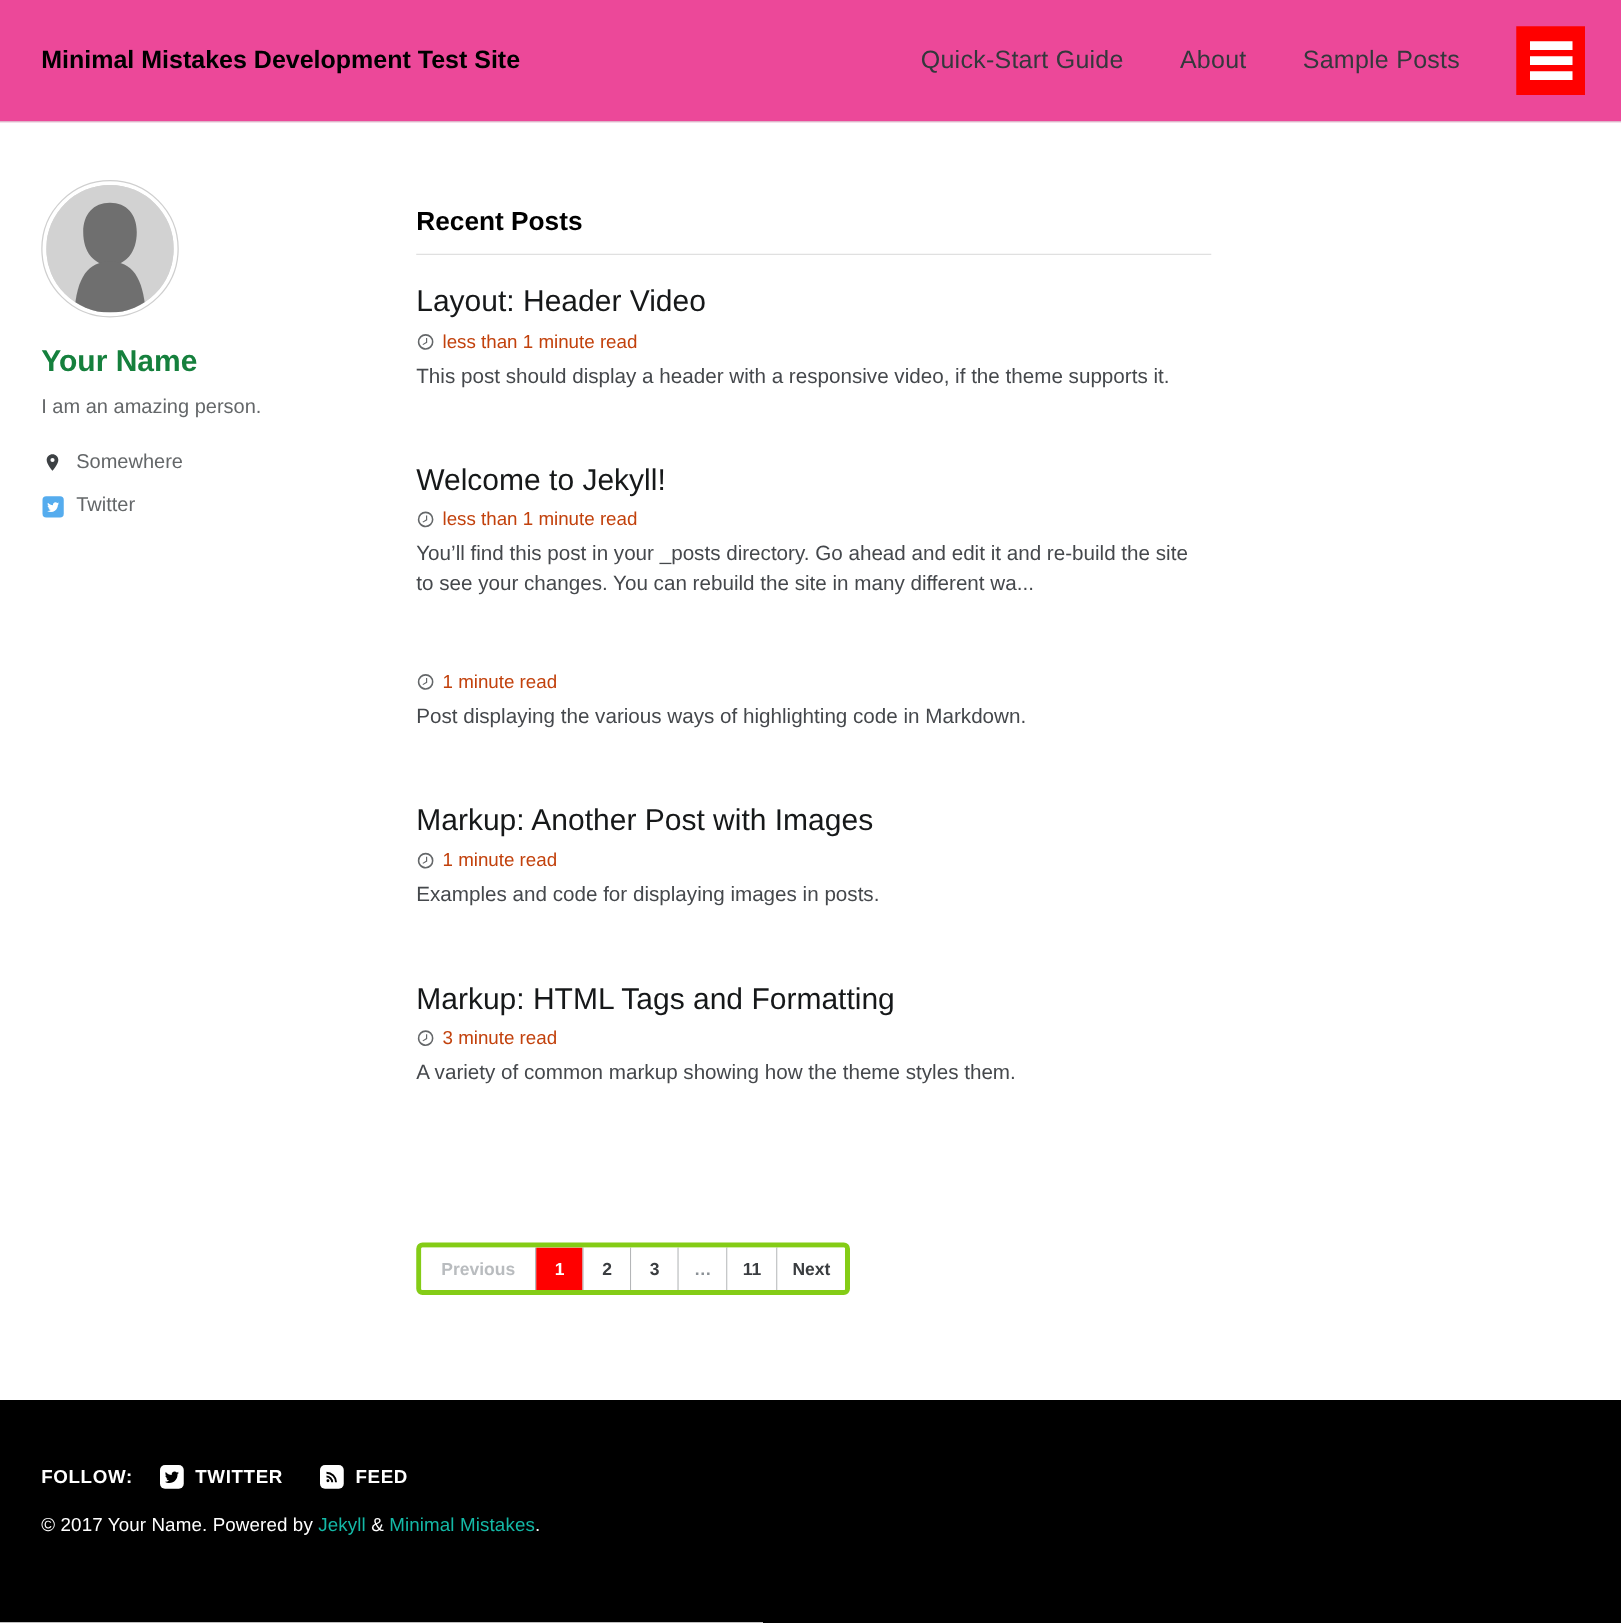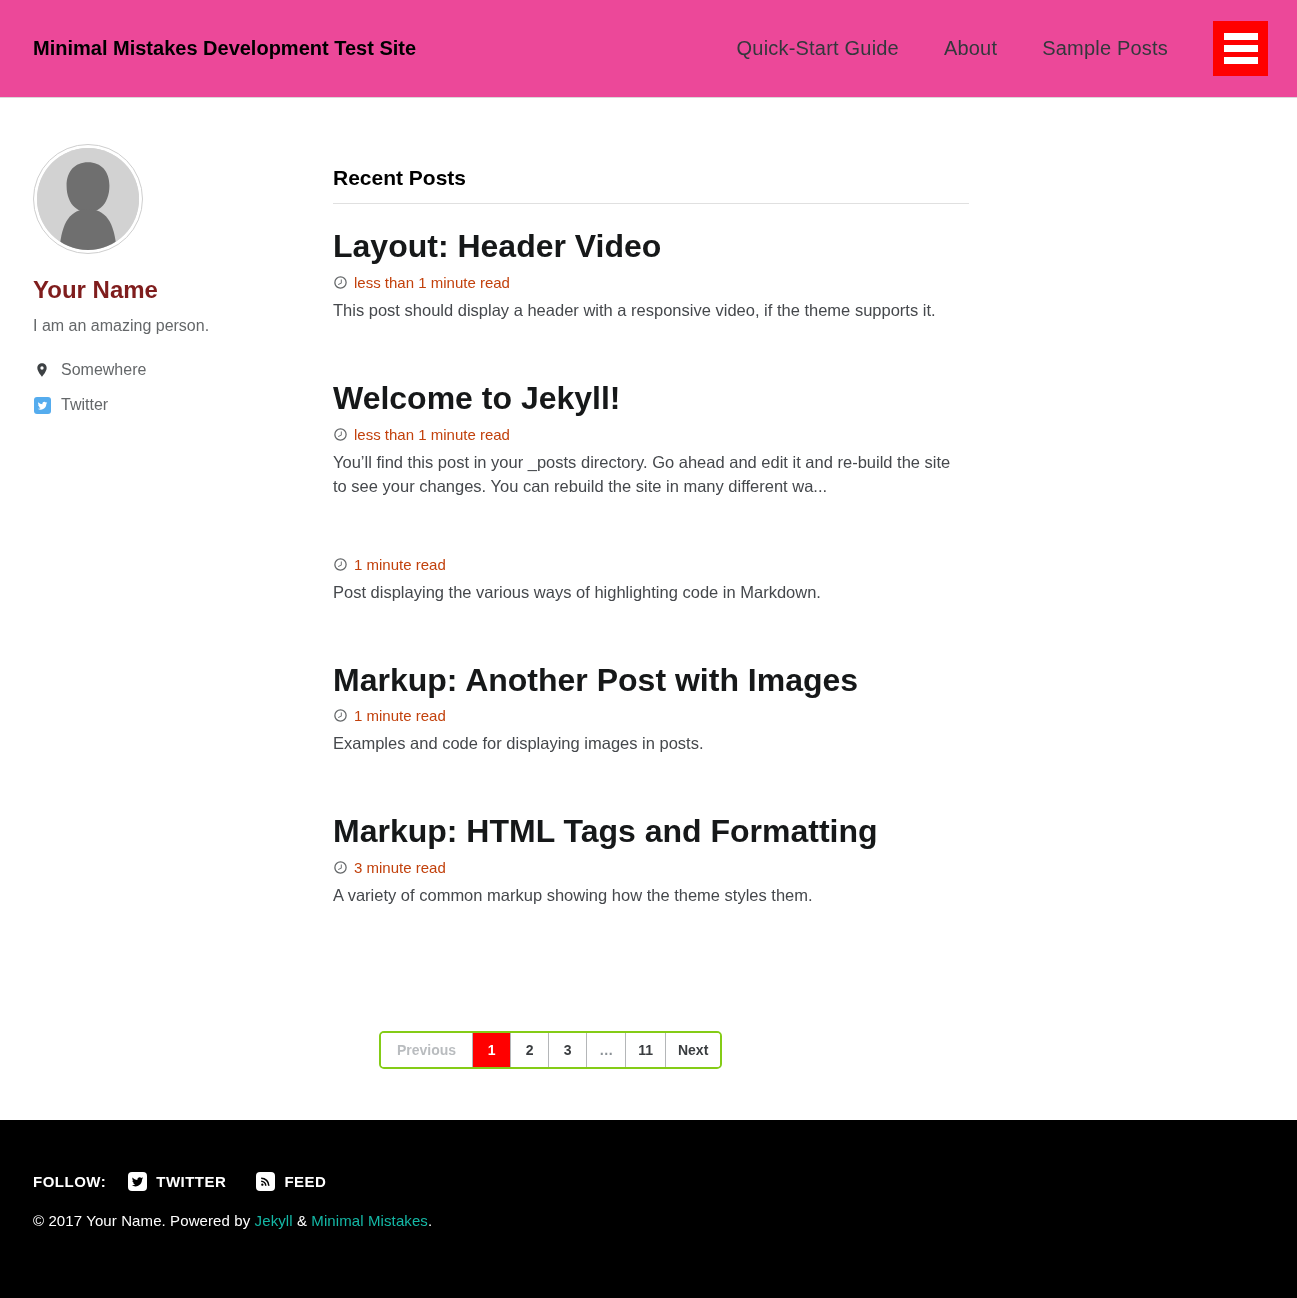--- a/index.html
+++ b/index.html
@@ -40,46 +40,46 @@
   
   .sidebar { position: absolute; left: 33px; top: 46px; width: 270px; }
   .avatar-ring {
     width: 110px; height: 110px; border-radius: 50%;
     border: 1px solid #cfcfcf; padding: 3px; background: #fff;
   }
   .avatar {
     width: 102px; height: 102px; border-radius: 50%; overflow: hidden;
     background: #d2d2d2; display: block;
   }
-  .author-name { font-size: 24px; font-weight: 700; color: #7f1d1d; margin-top: 22px; }
+  .author-name { font-size: 24px; font-weight: 700; color: #15803d; margin-top: 22px; }
   .author-bio { font-size: 16px; color: #646769; margin-top: 13px; }
   .author-links { margin-top: 26px; list-style: none; }
   .author-links li { display: flex; align-items: center; margin-bottom: 17px; font-size: 16px; color: #646769; }
   .author-links .li-icon { width: 18px; display: inline-flex; justify-content: center; margin-right: 10px; flex: 0 0 auto; }
   .author-links a { color: #646769; text-decoration: none; cursor: pointer; }
   .tw-badge {
     width: 17px; height: 17px; border-radius: 3px; background: #55acee;
     display: inline-flex; align-items: center; justify-content: center;
   }
 
   
   .main { margin-left: 333px; width: 636px; padding-top: 68px; }
   .archive-heading {
     font-size: 21px; font-weight: 700; color: #000;
     padding-bottom: 13px; border-bottom: 1px solid #e0e0e0;
   }
   .post { margin-top: 24px; margin-bottom: 58px; }
-  .post-title { font-size: 32px; font-weight: 700; line-height: 1.15; }
+  .post-title { font-size: 24px; font-weight: 400; line-height: 1.15; }
   .post-title a { color: #161819; text-decoration: none; cursor: pointer; }
   .post-meta { margin-top: 9px; font-size: 15px; color: #c2410c; display: flex; align-items: center; }
   .post-meta svg { margin-right: 6px; flex: 0 0 auto; }
   .post-excerpt { margin-top: 7px; font-size: 16.5px; color: #45484c; line-height: 24px; max-width: 625px; }
 
   
-  .pagination { margin-top: 66px; display: inline-flex; border: 2px solid #84cc16; border-radius: 5px; overflow: hidden; list-style: none; margin-left: 46px; }
+  .pagination { margin-top: 66px; display: inline-flex; border: 4px solid #84cc16; border-radius: 5px; overflow: hidden; list-style: none; }
   .pagination li { border-left: 1px solid #b4b6b8; }
   .pagination li:first-child { border-left: none; }
   .page-item {
     display: flex; align-items: center; justify-content: center;
     height: 34px; min-width: 37px; padding: 0 12px;
     font-size: 14px; font-weight: 700; color: #3a3d40;
     text-decoration: none; cursor: pointer; background: #fff;
   }
   .page-item.disabled { color: #b9bcbf; cursor: default; padding: 0 16px; }
   .page-item.active { background: #ff0000; color: #fff; }

